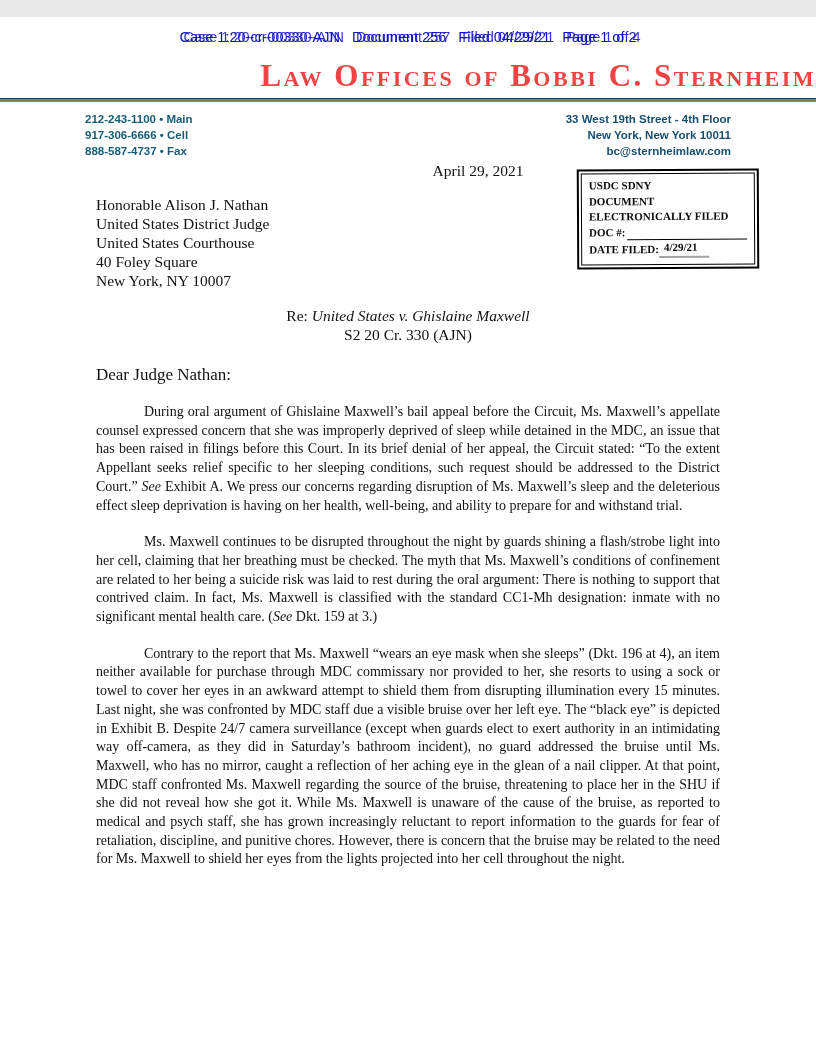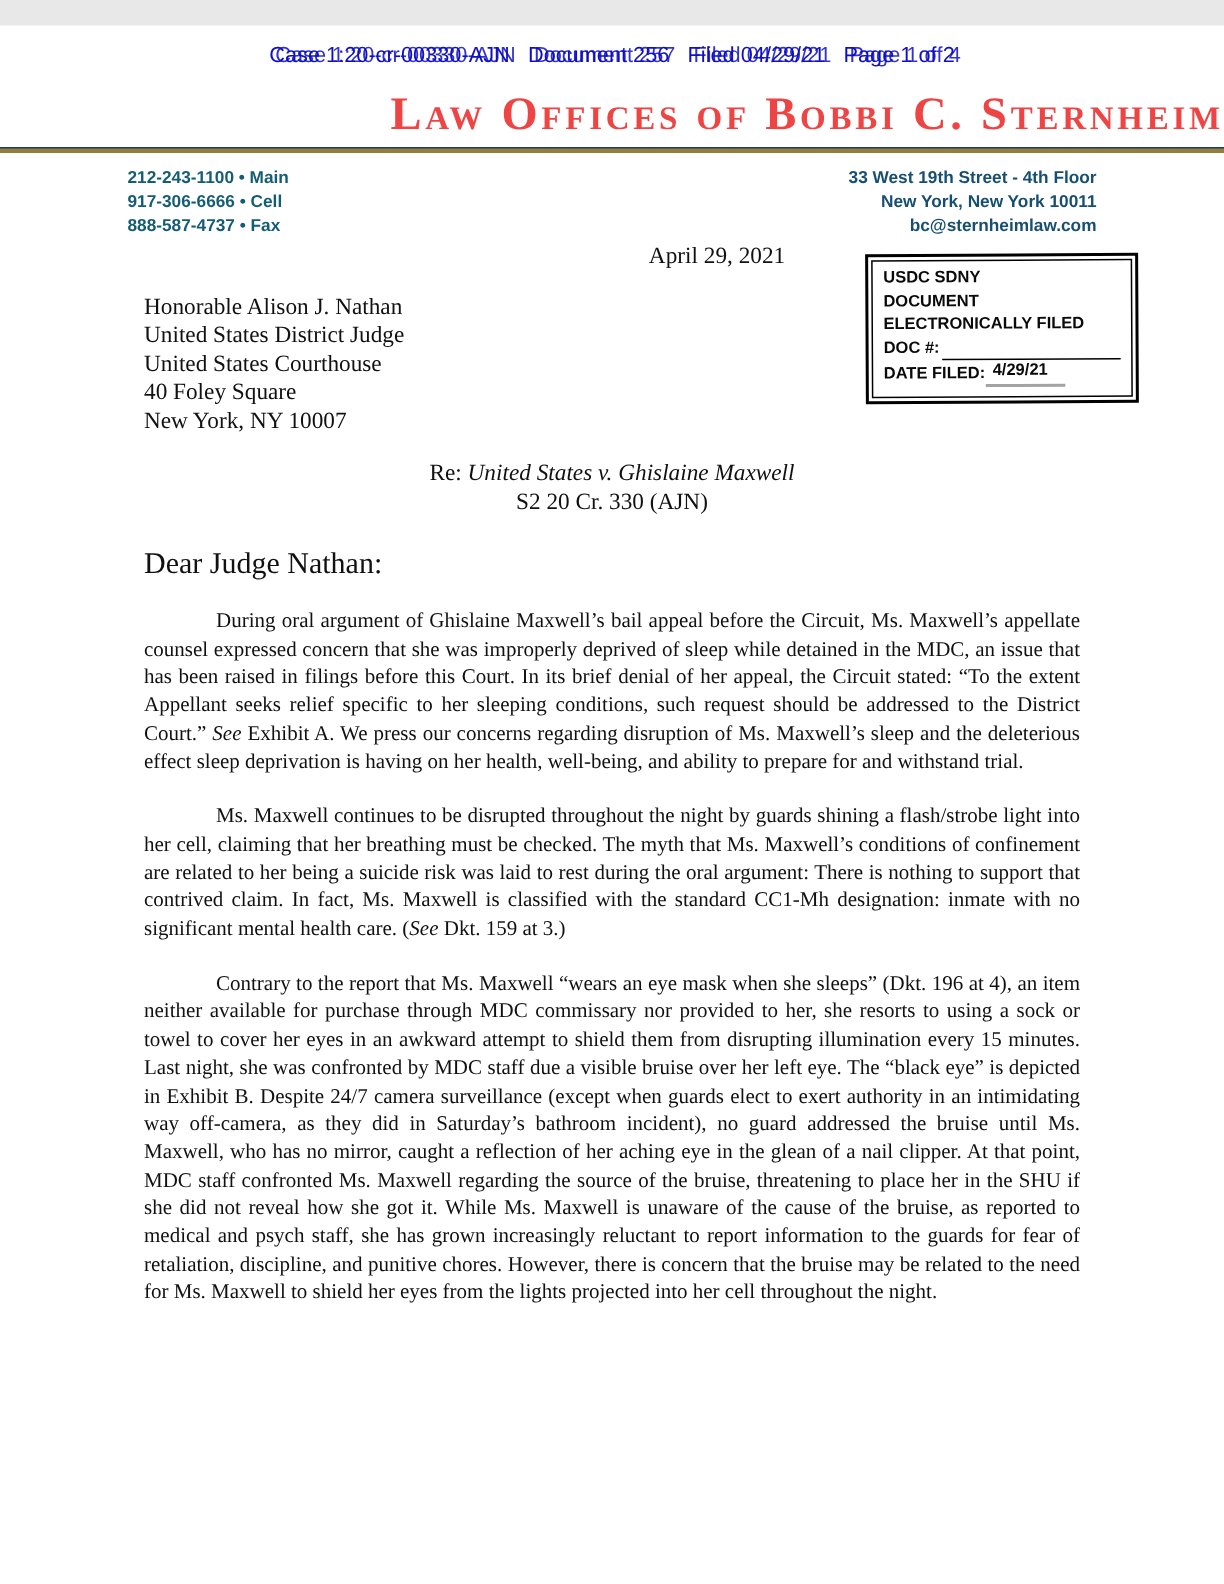--- a/index.html
+++ b/index.html
@@ -38,31 +38,31 @@
   
   .date-line{margin-top:3px;text-align:center;position:relative;left:70px;font-size:15.5px;}
   
   .stamp{
     position:absolute;top:152px;right:57px;
     border:2px solid #000;padding:2px;background:#fff;
     transform:rotate(-0.3deg);
   }
   .stamp-inner{
     border:1px solid #000;padding:4px 7px 6px 7px;
-    font-family:Liberation Sans, sans-serif;
+    font-family:Liberation Serif, serif;
     font-weight:bold;font-size:11px;line-height:15.5px;color:#0a0a0a;
     min-width:158px;
   }
   .stamp-row{display:flex;align-items:flex-end;}
   .fill-line{flex:1;border-bottom:1px solid #000;height:12px;margin-left:2px;}
   .stamp-date{border-bottom:2px solid #a3a3a3;padding:0 12px 0 5px;}
   
   .recipient{margin:15px 0 0 96px;font-size:15.5px;line-height:19px;}
   .re-block{margin-top:16px;text-align:center;font-size:15.5px;line-height:19px;}
-  .salutation{margin:21px 0 0 96px;font-size:20px;}
+  .salutation{margin:21px 0 0 96px;font-size:17px;}
   .letter-body{margin:0 96px;width:624px;font-size:14px;line-height:18.7px;}
   .letter-body p{
     margin:18px 0 0 0;text-align:justify;text-indent:48px;
   }
   .letter-body em, .re-case{font-style:italic;}
 </style>
 </head>
 <body>
 
 <div class="page">

